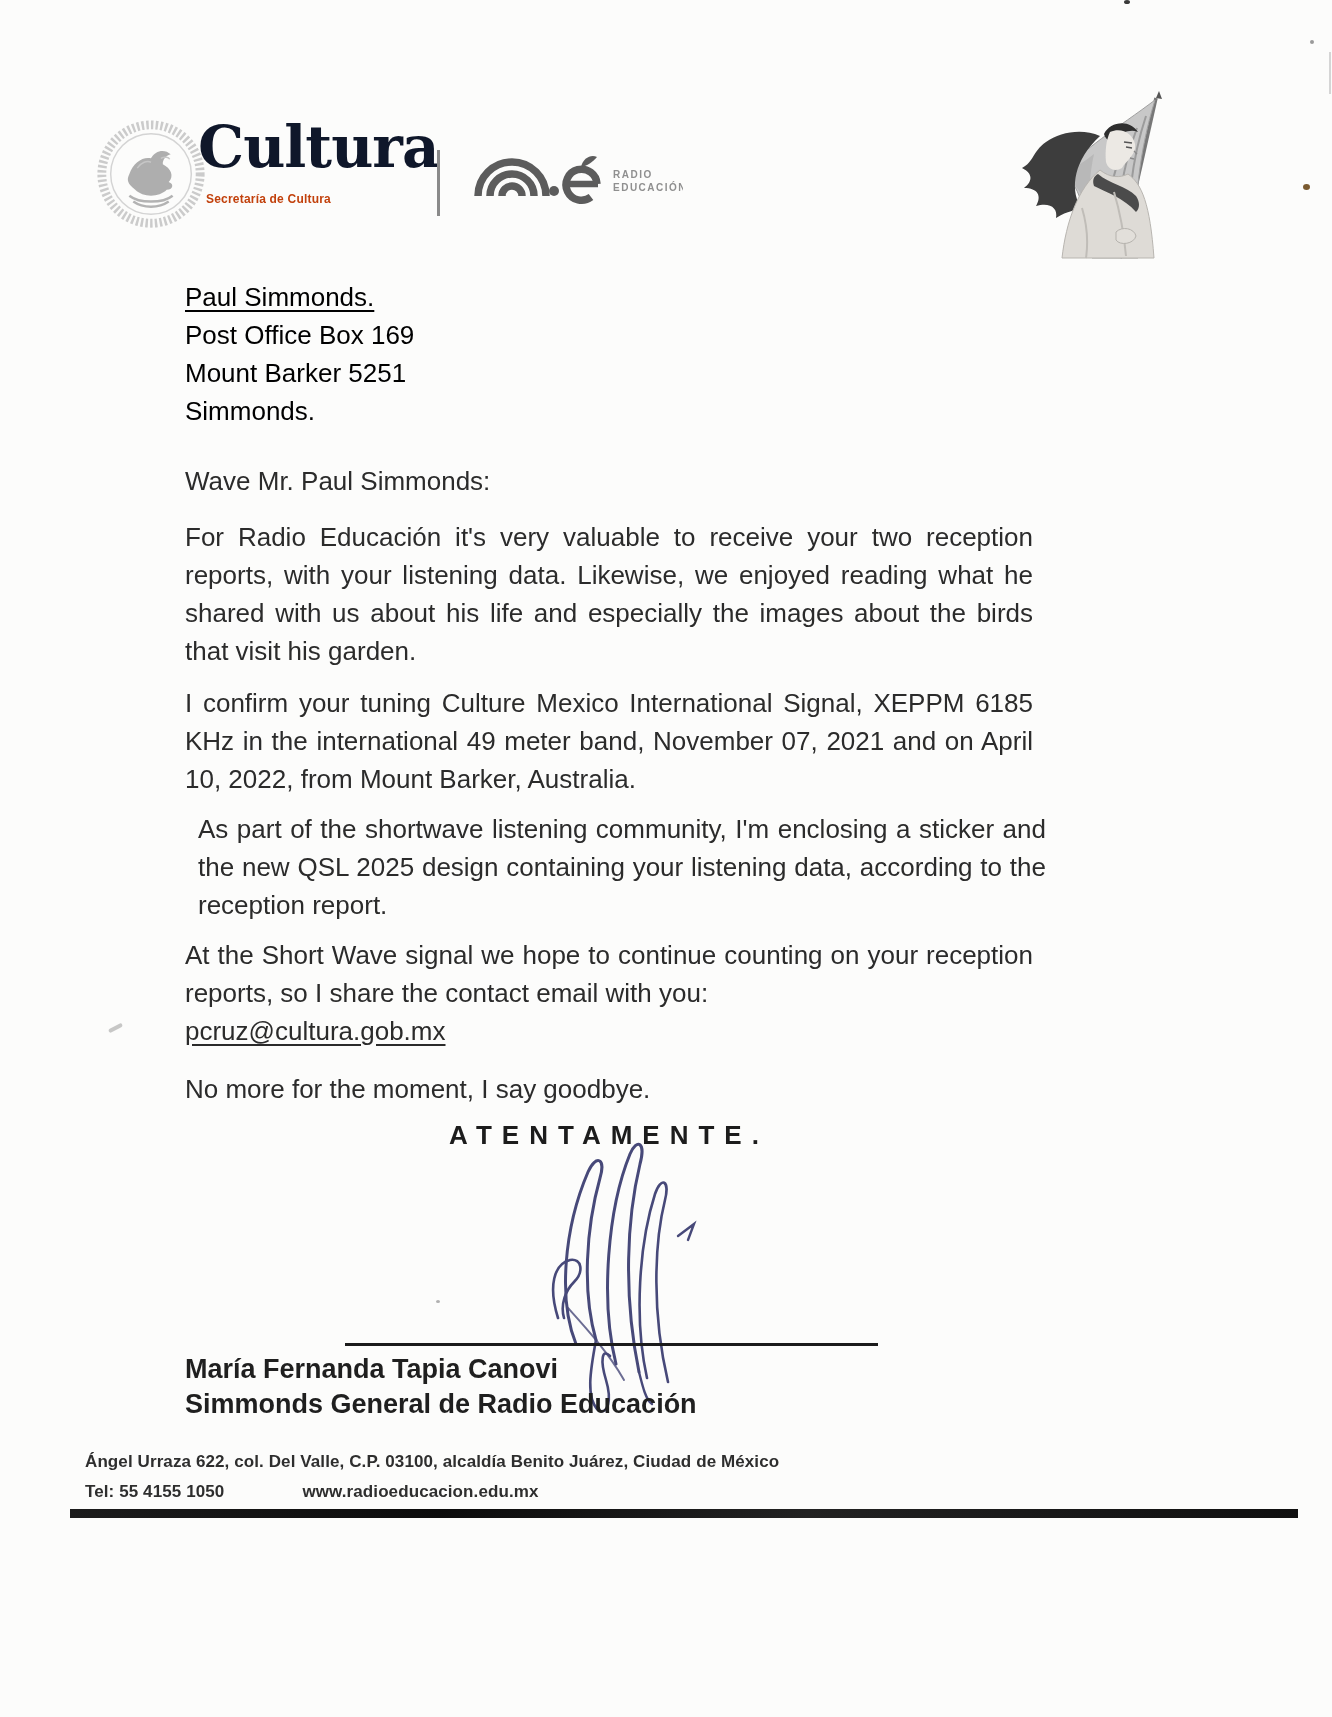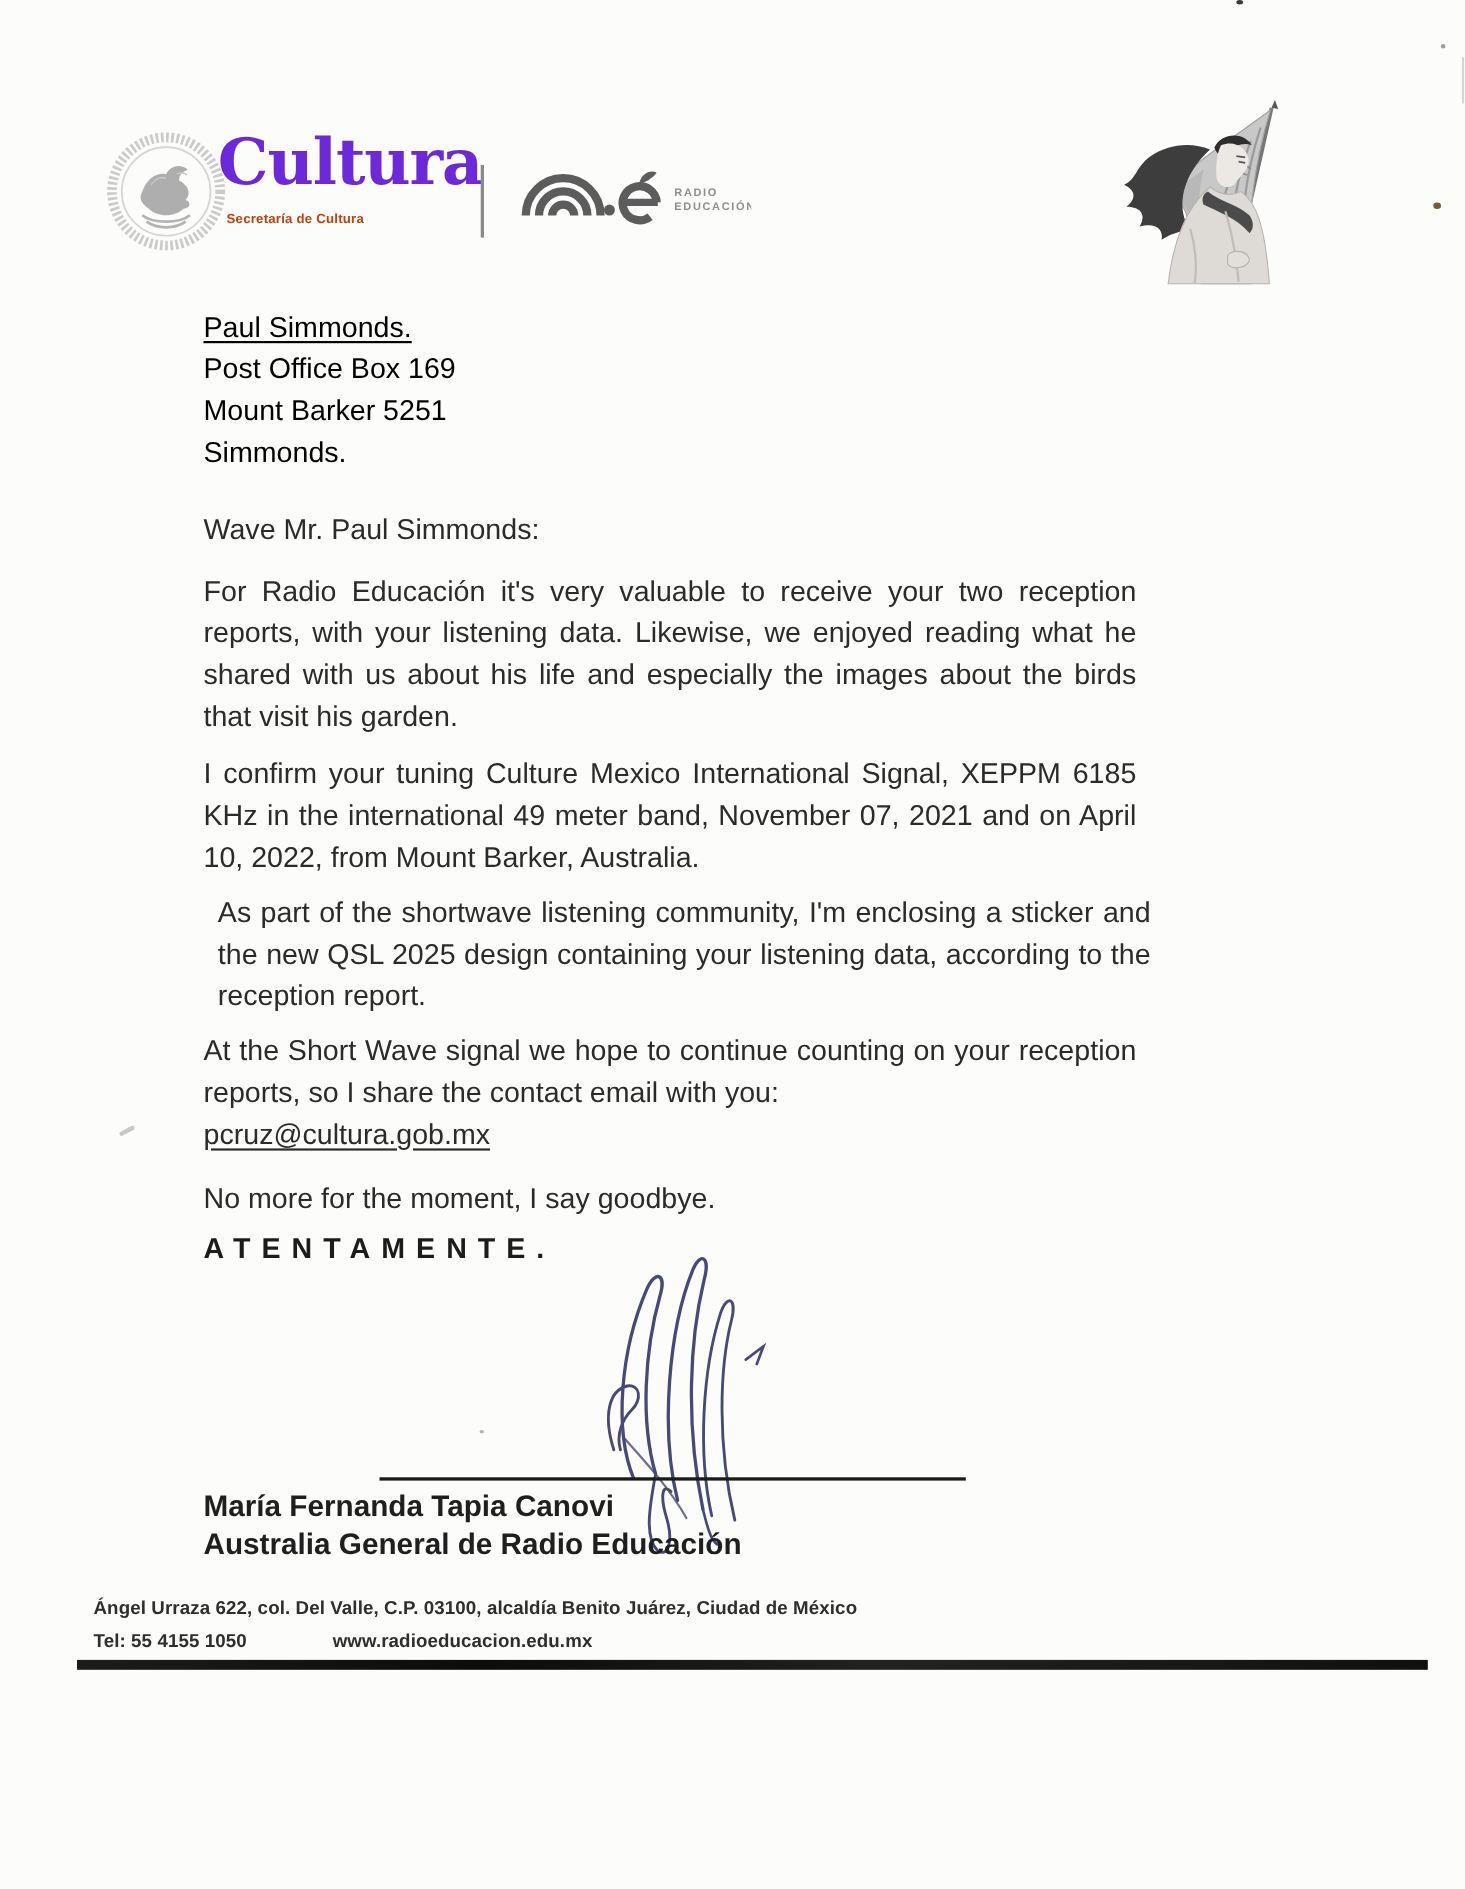--- a/index.html
+++ b/index.html
@@ -7,37 +7,37 @@
     width:1332px;height:1717px;position:relative;
     background:#fcfcfb;
     font-family:"Liberation Sans",sans-serif;
     color:#2b2b2b;
     overflow:hidden;
   }
   .abs{position:absolute;}
   
   .cultura-title{
     font-family:"DejaVu Serif",serif;
-    font-size:58px;font-weight:700;color:#6d28d9;letter-spacing:-1px;line-height:1;
+    font-size:58px;font-weight:700;color:#0f172a;letter-spacing:-1px;line-height:1;
   }
   .cultura-sub{
     font-size:12px;font-weight:700;color:#c2410c;letter-spacing:.2px;
   }
   .header-divider{width:3px;height:66px;background:#8a8a8a;}
   
   .recipient-line{font-size:26px;line-height:38px;color:#000000;}
   .u{text-decoration:underline;text-underline-offset:4px;}
   .salutation{font-size:26px;line-height:38px;}
   .para{
     width:848px;font-size:26px;line-height:38px;margin:0;
     text-align:justify;text-align-last:left;color:#2b2b2b;
   }
   .email-line{font-size:26px;line-height:38px;text-decoration:underline;text-underline-offset:4px;}
   .closing{
-    width:848px;font-size:26px;font-weight:700;
+    width:848px;text-align:center;font-size:26px;font-weight:700;
     letter-spacing:10px;color:#1c1c1c;
   }
   .sig-line{width:533px;height:3px;background:#1b1b1b;}
   .sig-name,.sig-title{
     width:848px;text-align:left;font-size:27px;font-weight:700;color:#1f1f1f;line-height:32px;
   }
   
   .footer-text{font-size:17px;font-weight:700;color:#2e2e2e;letter-spacing:.1px;}
   .footer-gap{display:inline-block;width:78px;}
   .black-bar{
@@ -127,21 +127,21 @@
     <path d="M199 240 C203 256 206 268 212 272" stroke-width="2.4"></path>
     <path d="M207 246 C194 188 199 112 215 62 C221 44 230 48 225 68 C214 112 212 182 228 250" stroke-width="2.6"></path>
     <path d="M118 186 C108 154 114 132 130 128 C142 126 144 140 134 150 C126 158 120 172 124 186" stroke-width="2.6"></path>
     <path d="M238 104 L254 92 L248 108" stroke-width="2.4"></path>
     <path d="M128 176 C146 196 168 220 184 248" stroke-width="2" opacity=".8"></path>
   </g>
 </svg>
 
 <div class="abs sig-line" style="left:345px;top:1343px"></div>
 <div class="abs sig-name" style="left:185px;top:1353px">María Fernanda Tapia Canovi</div>
-<div class="abs sig-title" style="left:185px;top:1388px">Australia General de Radio Educación</div>
+<div class="abs sig-title" style="left:185px;top:1388px">Simmonds General de Radio Educación</div>
 
 <div class="abs footer-text" style="left:85px;top:1452px">Ángel Urraza 622, col. Del Valle, C.P. 03100, alcaldía Benito Juárez, Ciudad de México</div>
 <div class="abs footer-text" style="left:85px;top:1482px">
   <span>Tel: 55 4155 1050</span><span class="footer-gap"></span><span>www.radioeducacion.edu.mx</span>
 </div>
 <div class="abs black-bar" style="left:70px;top:1509px"></div>
 
 <div class="abs speck" style="left:1124px;top:0;width:6px;height:4px;background:#3a3a3a"></div>
 <div class="abs speck" style="left:1310px;top:40px;width:4px;height:4px;background:#9a9a9a"></div>
 <div class="abs speck" style="left:1303px;top:184px;width:7px;height:6px;background:#7a5a30"></div>

